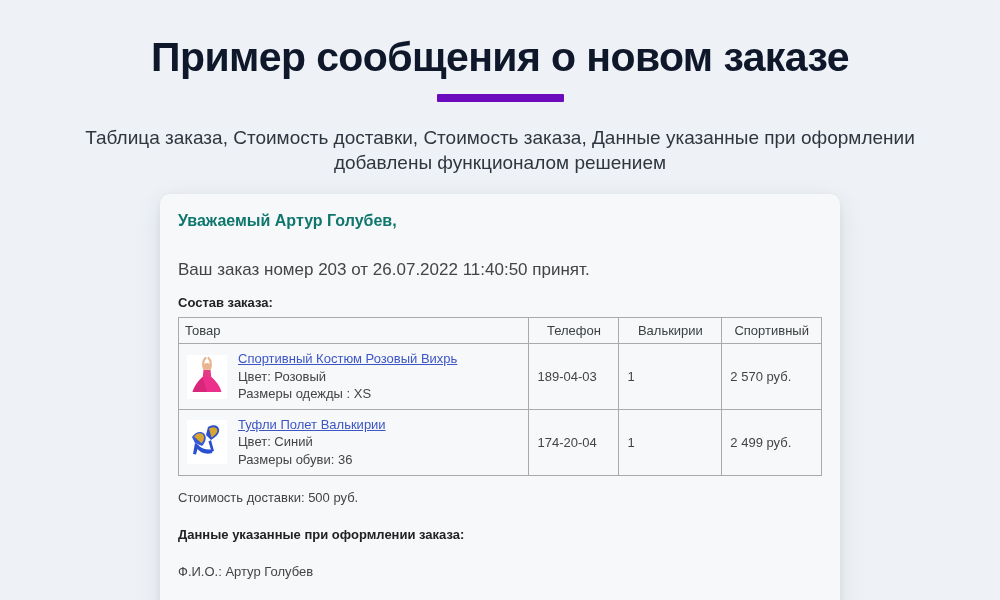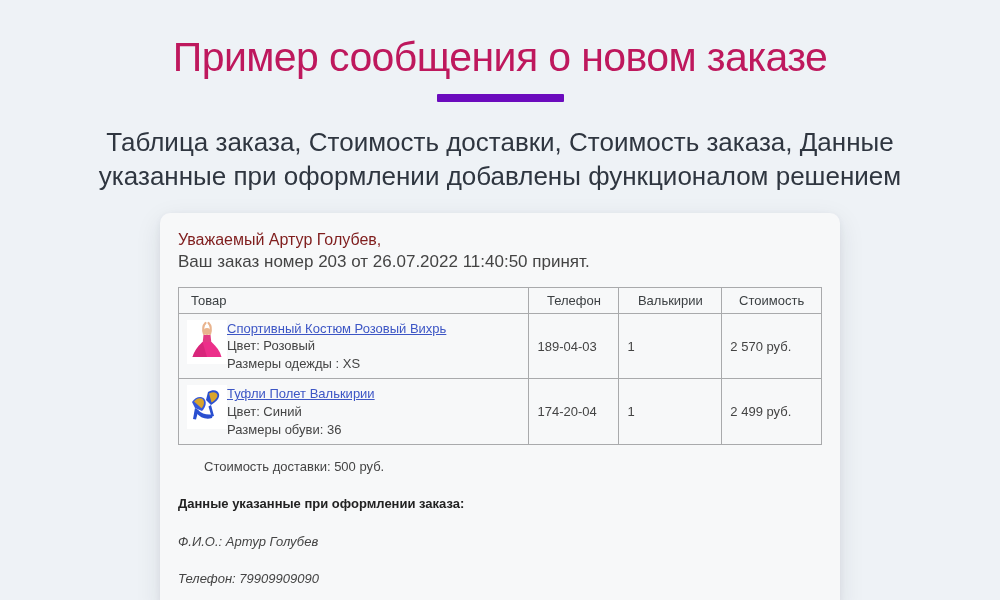--- a/index.html
+++ b/index.html
@@ -6,117 +6,118 @@
   html,body { width:1000px; height:600px; }
   body {
     overflow:hidden;
     background:#eef2f6;
     font-family:"Liberation Sans", sans-serif;
     color:#3c4043;
   }
   .hero { padding-top:34px; text-align:center; }
   .page-title {
     font-size:41px;
-    font-weight:400;
-    color:#be185d;
+    font-weight:700;
+    color:#0f172a;
     letter-spacing:-0.6px;
     line-height:1.15;
   }
   .accent-divider {
     width:127px; height:8px;
     margin:13px auto 0;
     border-radius:1px;
   }
   .page-subtitle {
     margin:23px auto 0;
     max-width:920px;
-    font-size:26px;
+    font-size:19px;
     line-height:1.32;
     color:#2f3640;
     text-align:center;
   }
   .email-card {
     width:680px;
     margin:19px auto 0;
     background:#f7f8f9;
     border-radius:10px;
     padding:18px 18px 24px;
     box-shadow:0 8px 26px rgba(30,40,60,0.10), 0 2px 6px rgba(30,40,60,0.06);
   }
   .greeting {
     font-size:16px;
-    font-weight:400;
-    color:#7f1d1d;
-    margin-bottom:3px;
+    font-weight:700;
+    color:#0f766e;
+    margin-bottom:30px;
   }
   .order-info { font-size:17px; color:#444; margin-bottom:15px; }
   .section-label { font-size:13px; font-weight:700; color:#222; margin-bottom:7px; }
   table.order-table {
     width:100%;
     border-collapse:collapse;
     font-size:13px;
     color:#444;
     background:transparent;
   }
   .order-table th, .order-table td {
     border:1px solid #a9aaac;
   }
   .order-table th {
     font-weight:400;
     color:#3c4043;
-    padding:5px 12px;
+    padding:5px 6px;
     text-align:center;
     height:24px;
   }
   .order-table th.col-product { text-align:left; }
   .order-table td { padding:6px 8px; height:54px; }
   .order-table td.cell-product { text-align:left; }
-  .product-cell { display:flex; }
+  .product-cell { display:flex; align-items:center; gap:11px; }
   .product-thumb {
     width:40px; height:44px;
     background:#ffffff;
     flex:0 0 auto;
     display:flex; align-items:center; justify-content:center;
   }
   .product-lines { font-size:13px; line-height:1.35; }
   a.link { color:#3d56c5; text-decoration:underline; cursor:pointer; }
-  .cost-block { margin-top:13px; font-size:13px; color:#444; line-height:1.4;margin-left:26px; }
+  .cost-block { margin-top:13px; font-size:13px; color:#444; line-height:1.4; }
   .checkout-block { margin-top:19px; font-size:13px; color:#444; line-height:1.33; }
-  .checkout-block .row { margin-top:20px;font-style:italic; }
+  .checkout-block .row { margin-top:20px; }
   col.c-product { width:54.5%; }
   col.c-sku { width:14%; }
   col.c-qty { width:16%; }
   col.c-price { width:15.5%; }
 </style>
 </head>
 <body style="background: rgb(238, 242, 246);">
 
 <div class="hero">
   <h1 class="page-title">Пример сообщения о новом заказе</h1>
   <div class="accent-divider" id="divider" style="background: rgb(107, 11, 189);"></div>
   <p class="page-subtitle">Таблица заказа, Стоимость доставки, Стоимость заказа, Данные указанные при оформлении добавлены функционалом решением</p>
 </div>
 
 <div class="email-card">
   <div class="greeting">Уважаемый Артур Голубев,</div>
   <div class="order-info">Ваш заказ номер 203 от 26.07.2022 11:40:50 принят.</div>
+  <div class="section-label">Состав заказа:</div>
 
   <table class="order-table">
     <colgroup>
         <col class="c-product">
         <col class="c-sku">
         <col class="c-qty">
         <col class="c-price">
       </colgroup>
     <thead>
       <tr>
         <th class="col-product">Товар</th>
         <th>Телефон</th>
         <th>Валькирии</th>
-        <th>Стоимость</th>
+        <th>Спортивный</th>
       </tr>
     </thead>
     <tbody>
       <tr>
         <td class="cell-product">
           <div class="product-cell">
             <span class="product-thumb">
               <svg width="36" height="42" viewBox="0 0 36 42" xmlns="http://www.w3.org/2000/svg">
                 <rect width="36" height="42" fill="#ffffff"></rect>
                 <path d="M15,13 C13.5,8 14.5,4 16.5,2" stroke="#e9b48e" stroke-width="2.2" fill="none" stroke-linecap="round"></path>

